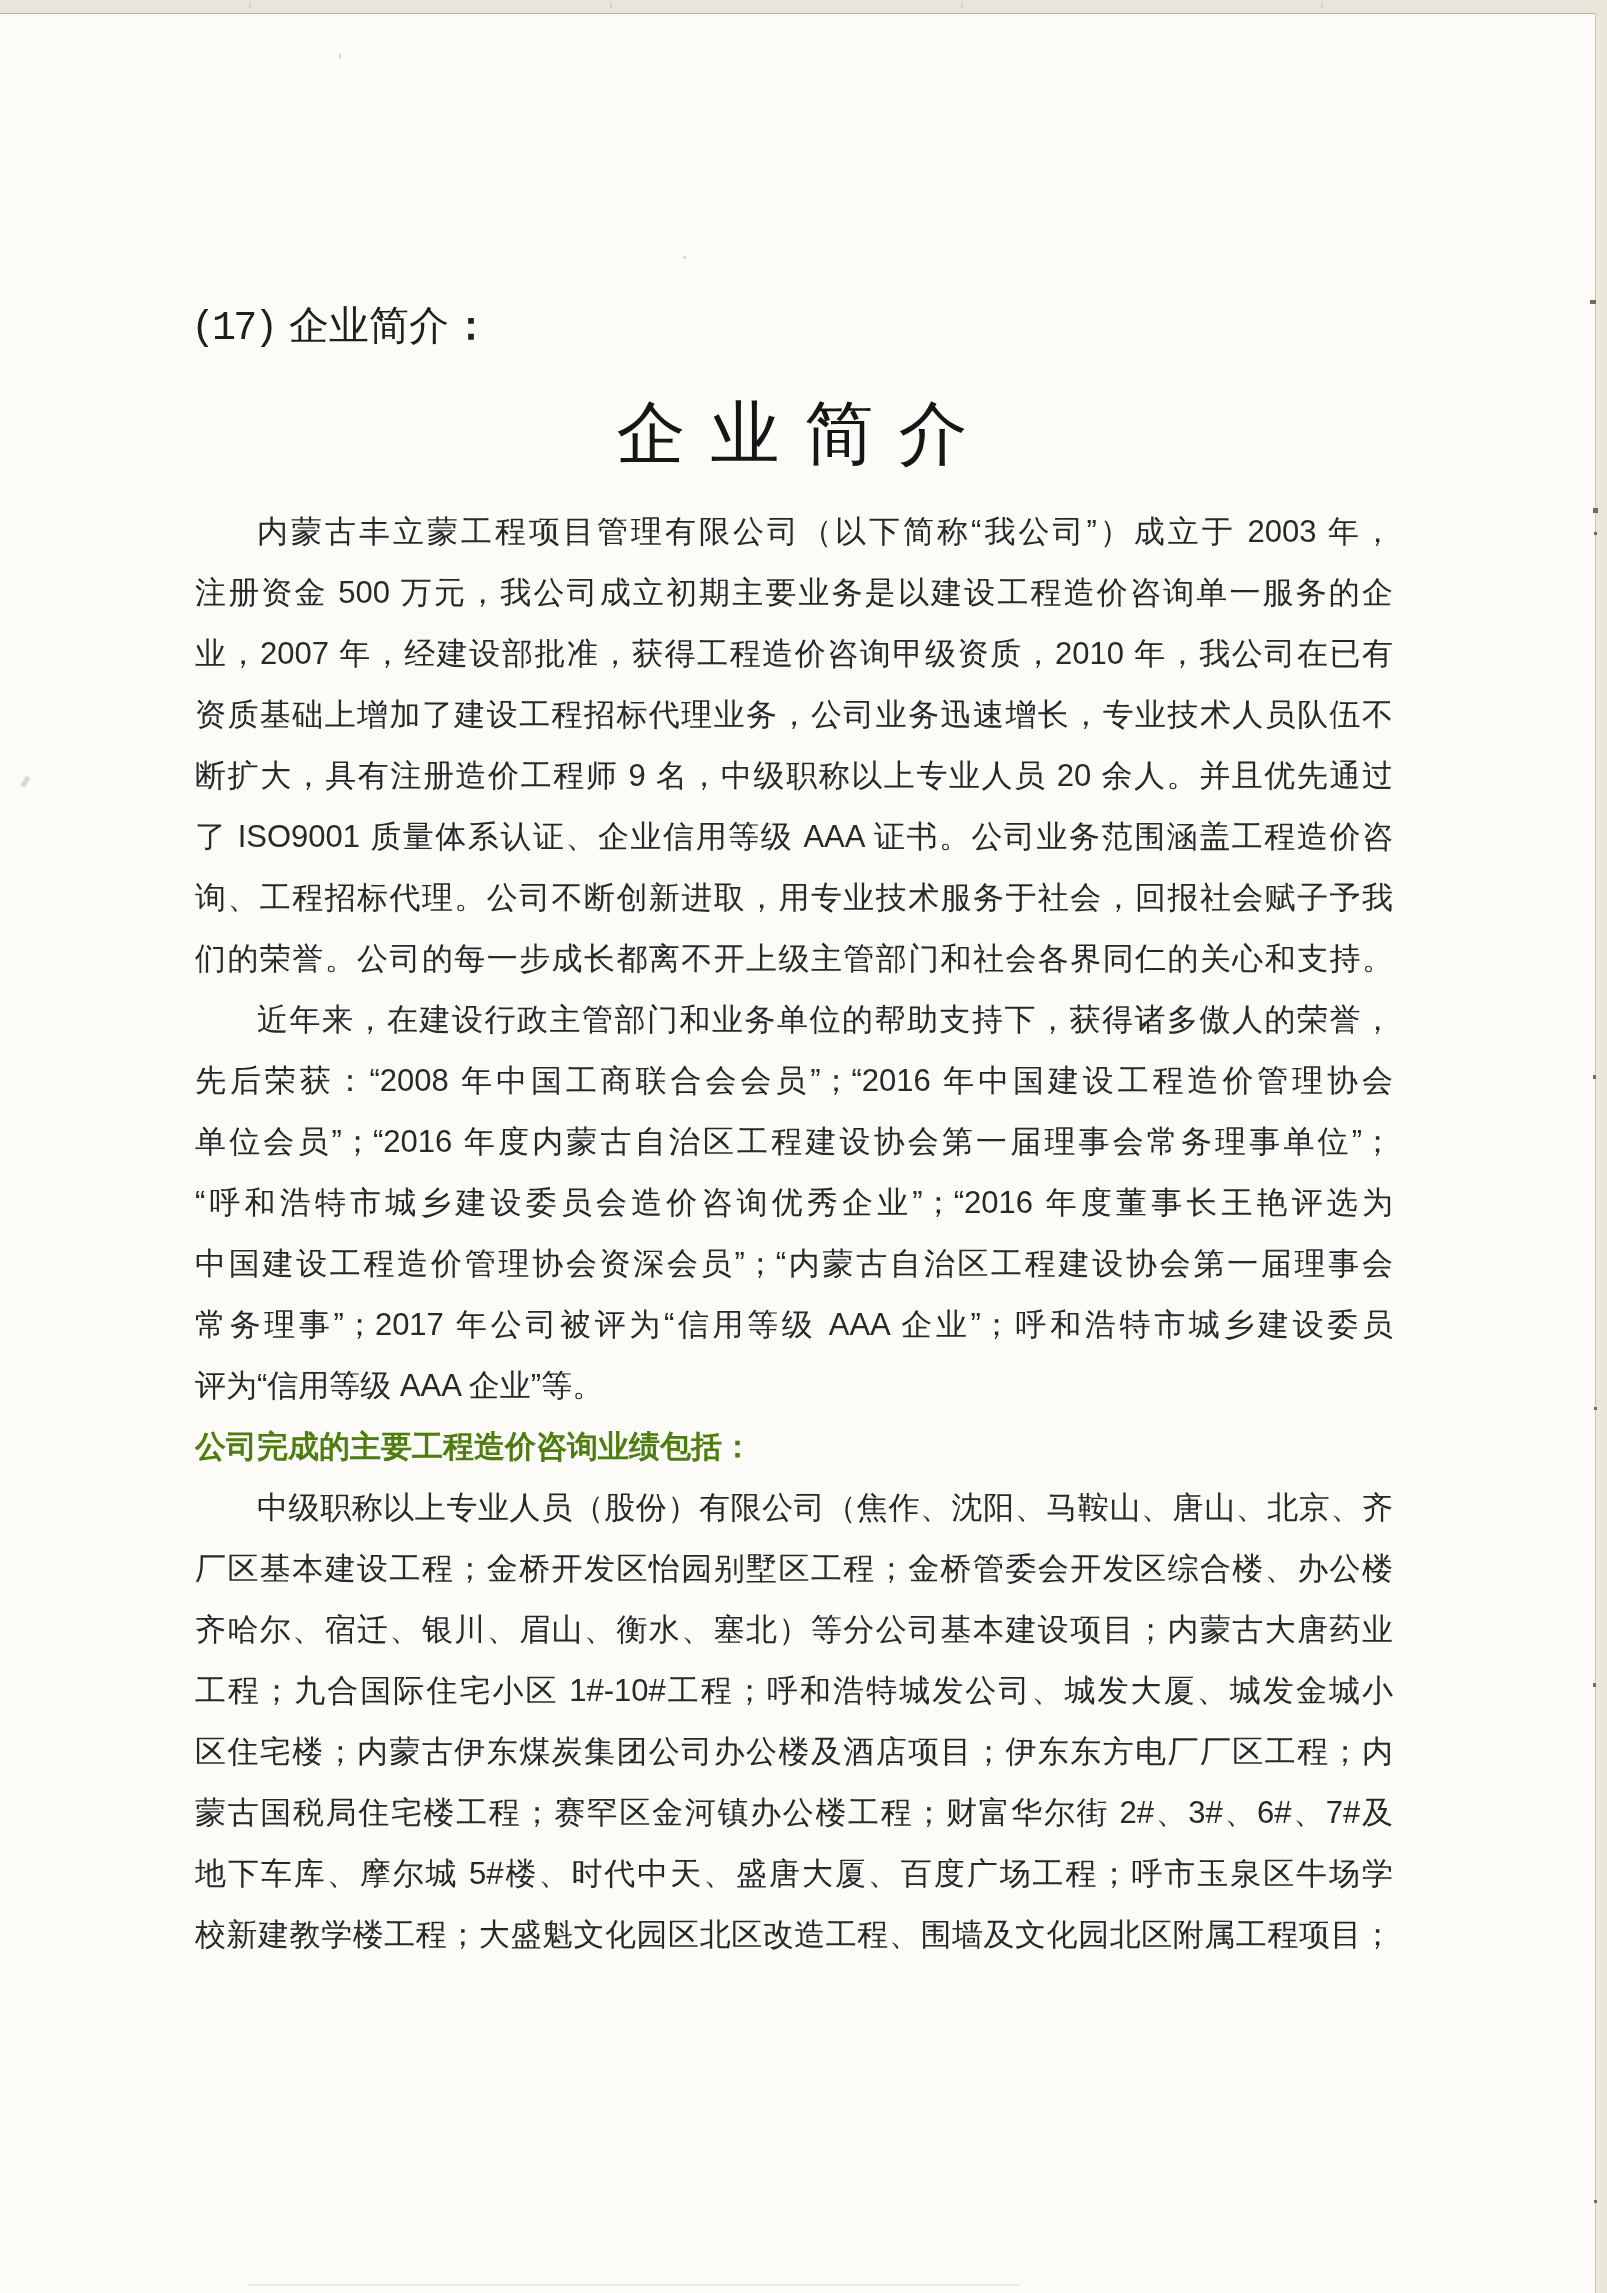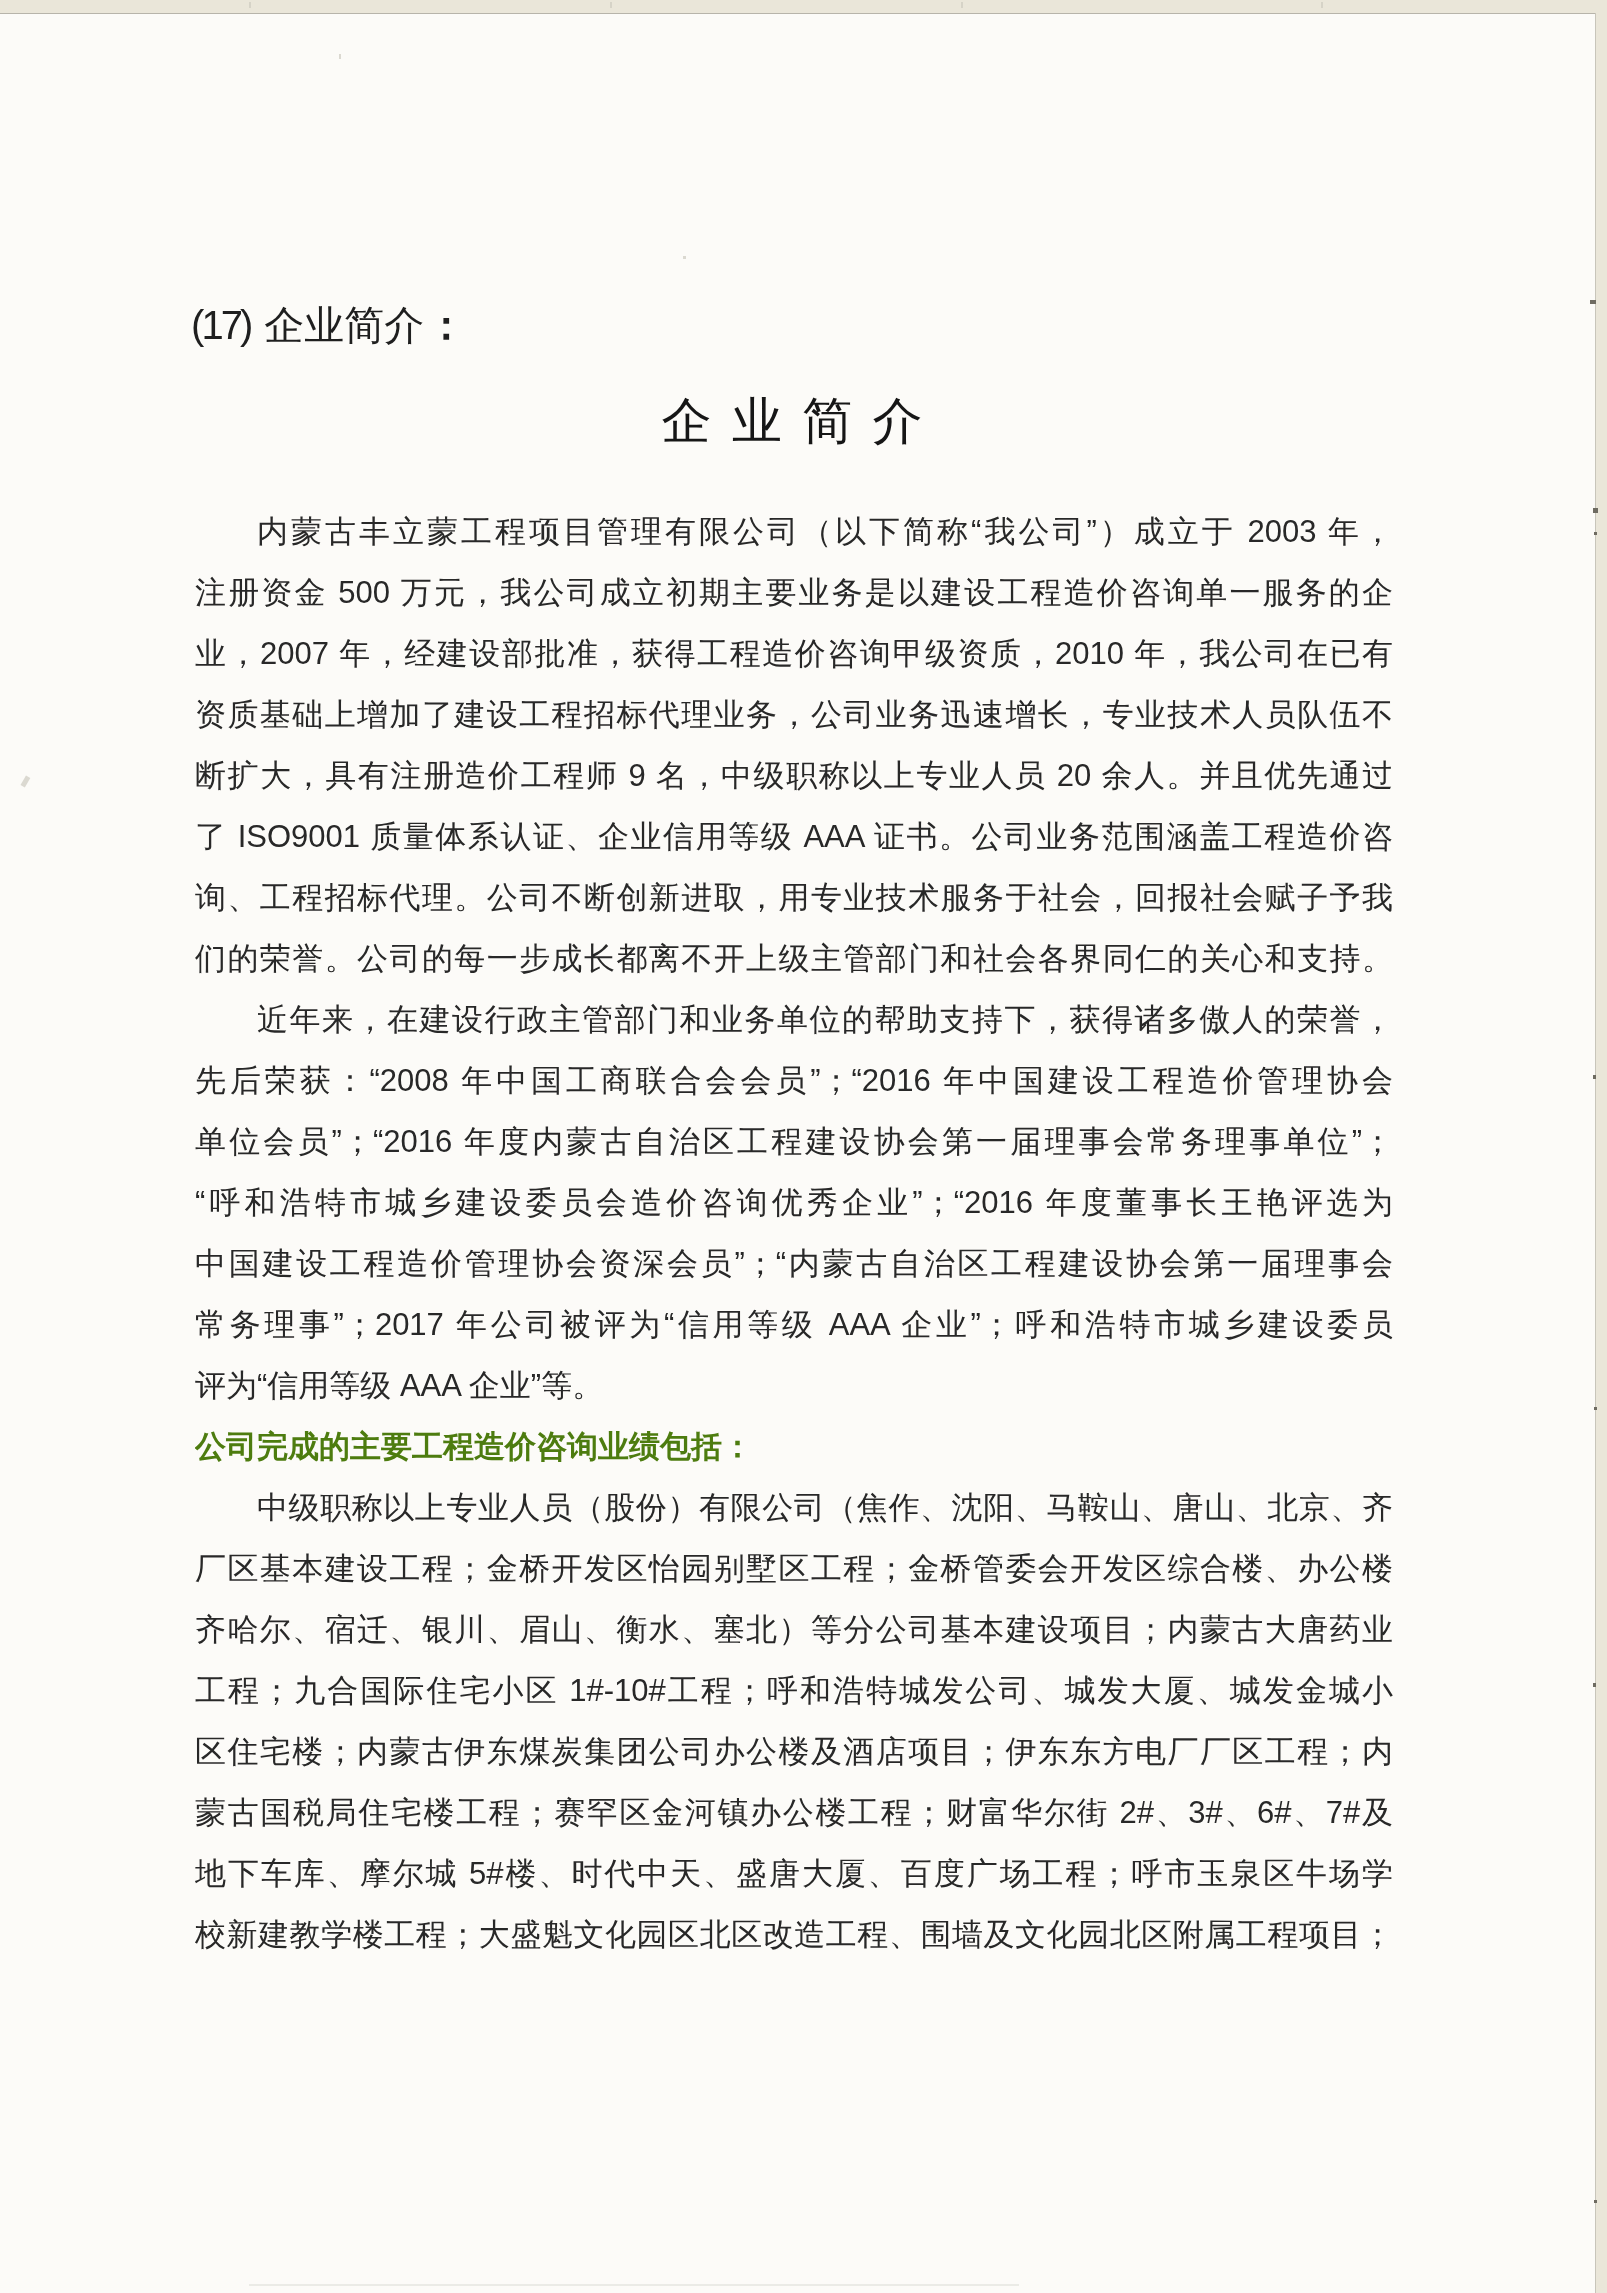--- a/index.html
+++ b/index.html
@@ -22,32 +22,32 @@
   .tick{position:absolute;top:2px;width:2px;height:5.9px;background:#d6d3c7;}
   .speck{position:absolute;background:#6e6b61;}
   .faint{position:absolute;background:#dbd9d1;}
   .bottom-line{
     position:absolute;left:249px;top:2284px;width:770px;height:2px;
     background:#ebebe6;
   }
   
   .section-heading{
     position:absolute;left:191px;top:298px;
-    font-family:Liberation Sans, sans-serif;
+    font-family:Liberation Mono, monospace;
     font-size:40px;color:#1f1f1f;
     white-space:nowrap;
   }
   .section-label{letter-spacing:-2.9px;margin-right:13.7px;}
   .section-colon{font-weight:bold;margin-left:2px;}
   
   .doc-title{
     position:absolute;left:195px;top:388px;width:1198px;
     text-align:center;
     font-family:"Liberation Serif","DejaVu Serif",serif;
-    font-size:50px;font-weight:400;color:#161616;
+    font-size:69px;font-weight:400;color:#161616;
     letter-spacing:3.9px;
     margin:0;
   }
   
   .doc-body{
     position:absolute;left:195px;top:501px;width:1198px;
     font-size:31px;color:#282828;
   }
   .line{
     height:61px;line-height:61px;

